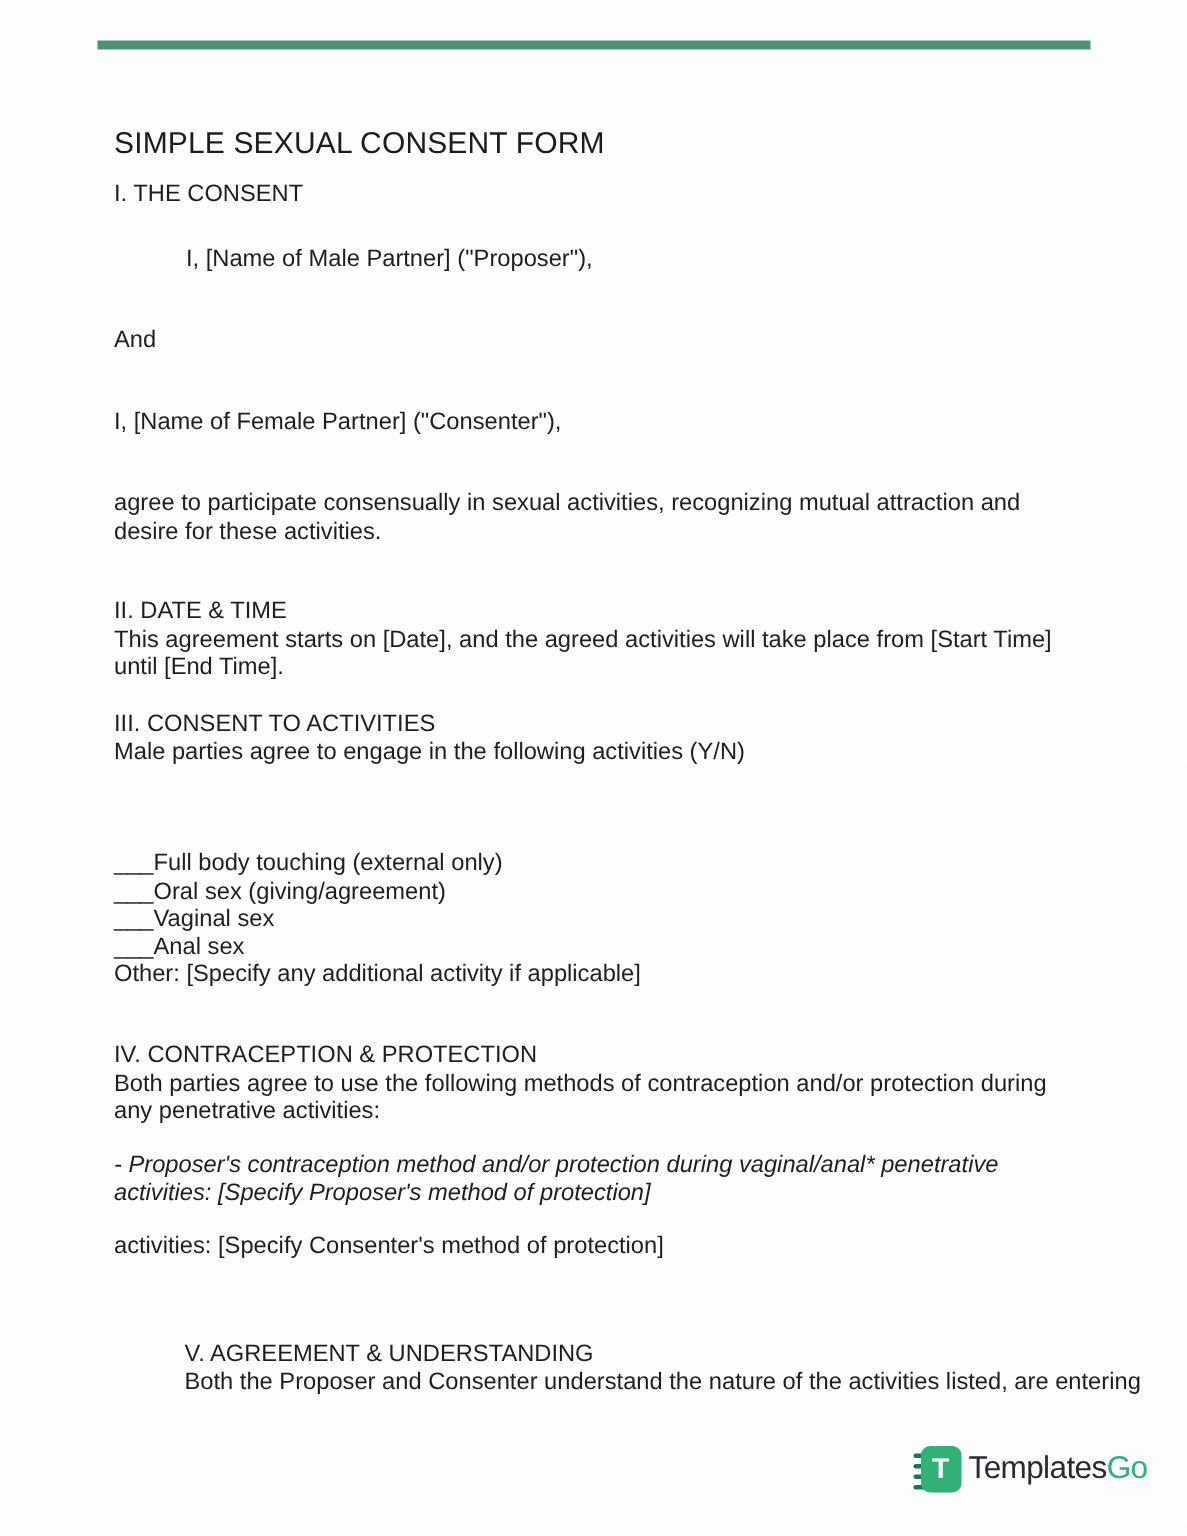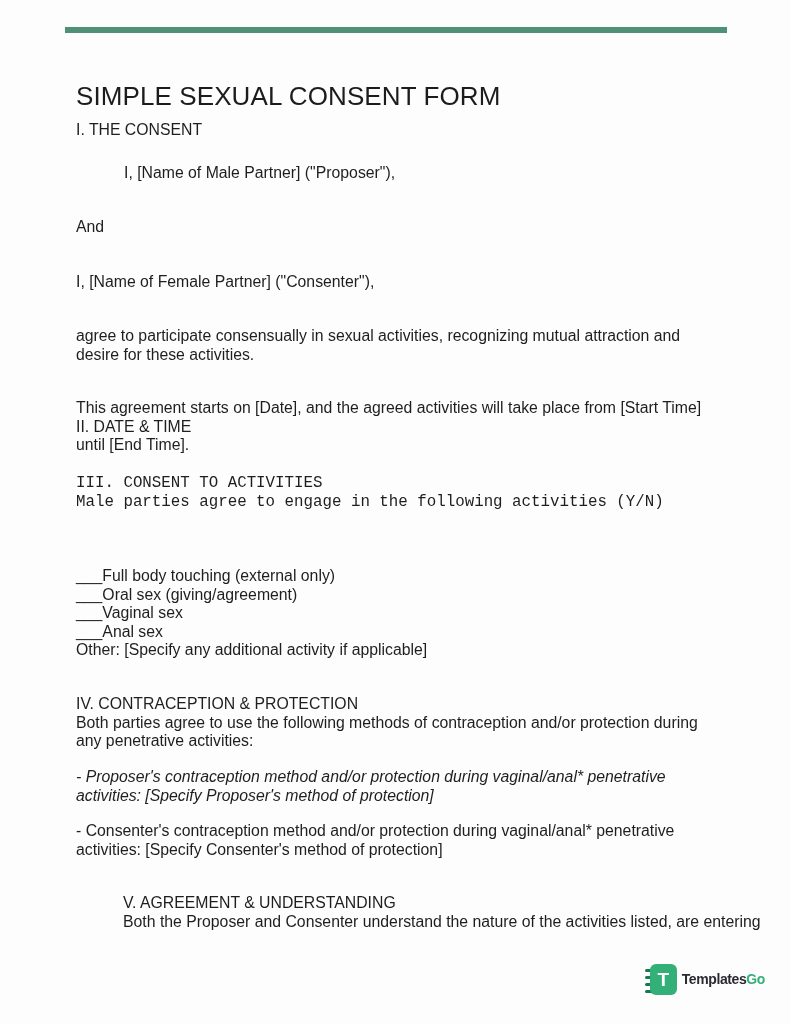--- a/index.html
+++ b/index.html
@@ -21,21 +21,21 @@
     left: 65px;
     top: 27px;
     width: 662px;
     height: 6px;
     background: var(--accent-bar, #4e9176);
   }
   .doc-title {
     position: absolute;
     left: 76px;
     top: 86px;
-    font-size: 26px;
+    font-size: 20px;
     font-weight: 400;
     line-height: 21px;
     letter-spacing: 0.1px;
     color: #1c1c1c;
     white-space: nowrap;
   }
   .blk {
     position: absolute;
     left: 76px;
     width: 680px;
@@ -44,21 +44,21 @@
     color: #1e1e1e;
   }
   .blk .line { white-space: nowrap; }
 
   .pos-parties-heading   { top: 121px; }
   .pos-proposer-line     { top: 164px; margin-left: 48px; }
   .pos-and-line          { top: 218px; }
   .pos-consenter-line    { top: 273px; }
   .pos-agree-para        { top: 327px; }
   .pos-datetime          { top: 399px; }
-  .pos-consent           { top: 474px; font-family: Liberation Mono, monospace; }
+  .pos-consent           { top: 474px; }
   .pos-activities        { top: 547px; margin-top: 20px; }
   .pos-contraception     { top: 695px; }
   .pos-proposer-method   { top: 768px; font-style: italic; }
   .pos-consenter-method  { top: 822px; }
   .pos-agreement         { top: 894px; margin-left: 47px; }
 
   .footer-logo {
     position: absolute;
     top: 962px;
     right: 26px;
@@ -93,22 +93,22 @@
     width: 9px;
     height: 3.5px;
     border-radius: 1.5px;
     background: #157a52;
   }
   .notch.n1 { top: 5px; }
   .notch.n2 { top: 12px; }
   .notch.n3 { top: 19px; }
   .notch.n4 { top: 26px; }
   .logo-word {
-    font-size: 14px;
-    font-weight: 700;
+    font-size: 21px;
+    font-weight: 400;
     letter-spacing: -0.4px;
     white-space: nowrap;
     text-align: right;
   }
   .word-dark  { color: var(--brand-dark, #2a2a33); }
   .word-green { color: var(--brand-green, #32b077); }
 </style>
 </head>
 <body>
 
@@ -133,22 +133,22 @@
   <div class="blk pos-consenter-line">
     <div class="line">I, [Name of Female Partner] ("Consenter"),</div>
   </div>
 
   <div class="blk pos-agree-para">
     <div class="line">agree to participate consensually in sexual activities, recognizing mutual attraction and</div>
     <div class="line">desire for these activities.</div>
   </div>
 
   <div class="blk pos-datetime">
+    <div class="line">II. DATE &amp; TIME</div>
     <div class="line">This agreement starts on [Date], and the agreed activities will take place from [Start Time]</div>
-    <div class="line">II. DATE &amp; TIME</div>
     <div class="line">until [End Time].</div>
   </div>
 
   <div class="blk pos-consent">
     <div class="line">III. CONSENT TO ACTIVITIES</div>
     <div class="line">Male parties agree to engage in the following activities (Y/N)</div>
   </div>
 
   <div class="blk pos-activities">
     <div class="line">___Full body touching (external only)</div>
@@ -163,21 +163,20 @@
     <div class="line">Both parties agree to use the following methods of contraception and/or protection during</div>
     <div class="line">any penetrative activities:</div>
   </div>
 
   <div class="blk pos-proposer-method">
     <div class="line">- Proposer's contraception method and/or protection during vaginal/anal* penetrative</div>
     <div class="line">activities: [Specify Proposer's method of protection]</div>
   </div>
 
   <div class="blk pos-consenter-method">
-    <div class="line">- Consenter's contraception method and/or protection during vaginal/anal* penetrative</div>
     <div class="line">activities: [Specify Consenter's method of protection]</div>
   </div>
 
   <div class="blk pos-agreement">
     <div class="line">V. AGREEMENT &amp; UNDERSTANDING</div>
     <div class="line">Both the Proposer and Consenter understand the nature of the activities listed, are entering</div>
   </div>
 
   <div class="footer-logo">
     <span class="logo-mark">

